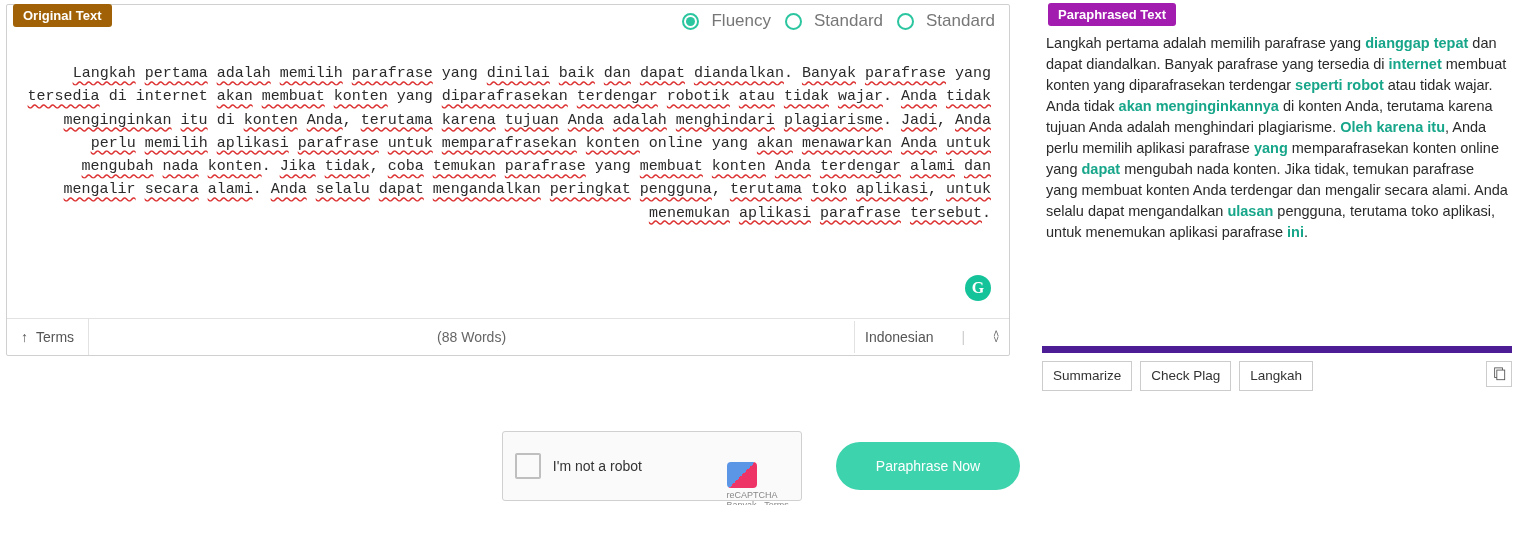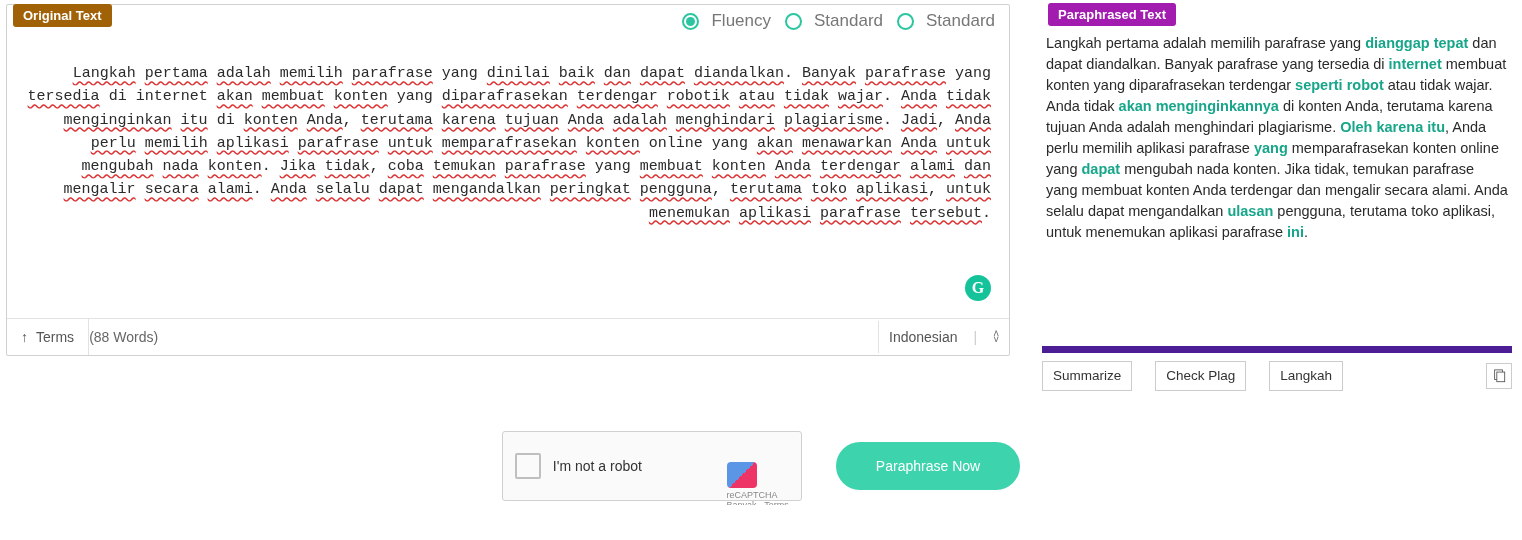--- a/index.html
+++ b/index.html
@@ -10,27 +10,27 @@
   .badge { display: inline-block; background: #a16207; color: #fff; font-size: 13px; font-weight: 600; padding: 4px 10px; border-radius: 3px; position: relative; top: -1px; left: 6px; }
   .panel-right .badge { background: #a21caf; margin-bottom: 6px; }
   .modes { position: absolute; top: 6px; right: 14px; display: flex; gap: 14px; align-items: center; font-size: 17px; color: #777; }
   .mode { display: flex; align-items: center; gap: 12px; cursor: pointer; }
   .ring { width: 17px; height: 17px; border: 2px solid #2bc6a0; border-radius: 50%; position: relative; display: inline-block; }
   .ring .dot { position: absolute; inset: 2px; border-radius: 50%; background: #2bc6a0; }
   .original-text { font-family: "Courier New", monospace; font-size: 15px; line-height: 1.55; color: #2b2b2b; padding: 34px 18px 10px 18px; min-height: 290px; text-align: right; }
   .u { text-decoration: underline; text-decoration-color: #d33; text-decoration-style: wavy; text-underline-offset: 3px; }
   .bottom-bar { display: flex; align-items: center; justify-content: space-between; border-top: 1px solid #e2e2e2; font-size: 14px; color: #555; }
   .bb-left { padding: 10px 14px; border-right: 1px solid #e2e2e2; display: flex; align-items: center; gap: 8px; cursor: pointer; }
-  .bb-center { flex: 1; text-align: left; color: #666; }
-  .bb-right { padding: 8px 10px; border-left: 1px solid #e2e2e2; display: flex; align-items: center; gap: 16px; cursor: pointer; }
+  .bb-center { flex: 1; text-align: center; color: #666; }
+  .bb-right { padding: 8px 10px; border-left: 1px solid #e2e2e2; display: flex; align-items: center; gap: 28px; cursor: pointer; }
   .chev { display: inline-flex; flex-direction: column; line-height: 6px; font-size: 10px; color: #666; }
   .grammarly { position: absolute; right: 18px; bottom: 54px; width: 26px; height: 26px; border-radius: 50%; background: #15c39a; color: #fff; display: flex; align-items: center; justify-content: center; font-weight: bold; font-family: Georgia, serif; cursor: pointer; }
   .para-text { font-size: 14.5px; line-height: 1.45; color: #2a2a2a; padding: 0 4px; min-height: 320px; border-bottom: 7px solid #4c1d95; }
   .hl { color: #18a68a; font-weight: 700; }
-  .right-actions { display: flex; align-items: center; gap: 23px; padding-top: 8px; }
+  .right-actions { display: flex; gap: 8px; padding-top: 8px; }
   .actbtn { border: 1px solid #ccc; background: #fff; font-size: 13.5px; color: #333; padding: 6px 10px 7px; cursor: pointer; }
   .copy-icon { margin-left: auto; border: 1px solid #ccc; width: 26px; height: 26px; display: flex; align-items: center; justify-content: center; cursor: pointer; }
   .captcha-row { display: flex; gap: 34px; justify-content: center; align-items: center; margin-top: 40px; }
   .captcha-box { width: 300px; height: 70px; border: 1px solid #d0d0d0; border-radius: 3px; display: flex; align-items: center; padding: 0 12px; gap: 12px; background: #fafafa; }
   .cb { width: 26px; height: 26px; border: 2px solid #bfbfbf; border-radius: 2px; cursor: pointer; }
   .captcha-label { font-size: 14px; color: #333; flex: 1; }
   .rc-right { display: flex; flex-direction: column; font-size: 9px; color: #888; margin-top: 40px; }
   .rc-badge { width: 30px; height: 26px; background: linear-gradient(135deg,#5a95e6 0 50%,#e36 50% 100%); border-radius: 4px; margin-bottom: 2px; }
   .go-btn { background: #3dd3ad; color: #fff; border: none; border-radius: 28px; padding: 16px 40px; font-size: 14px; cursor: pointer; }
   .up-arrow { font-size: 14px; }

